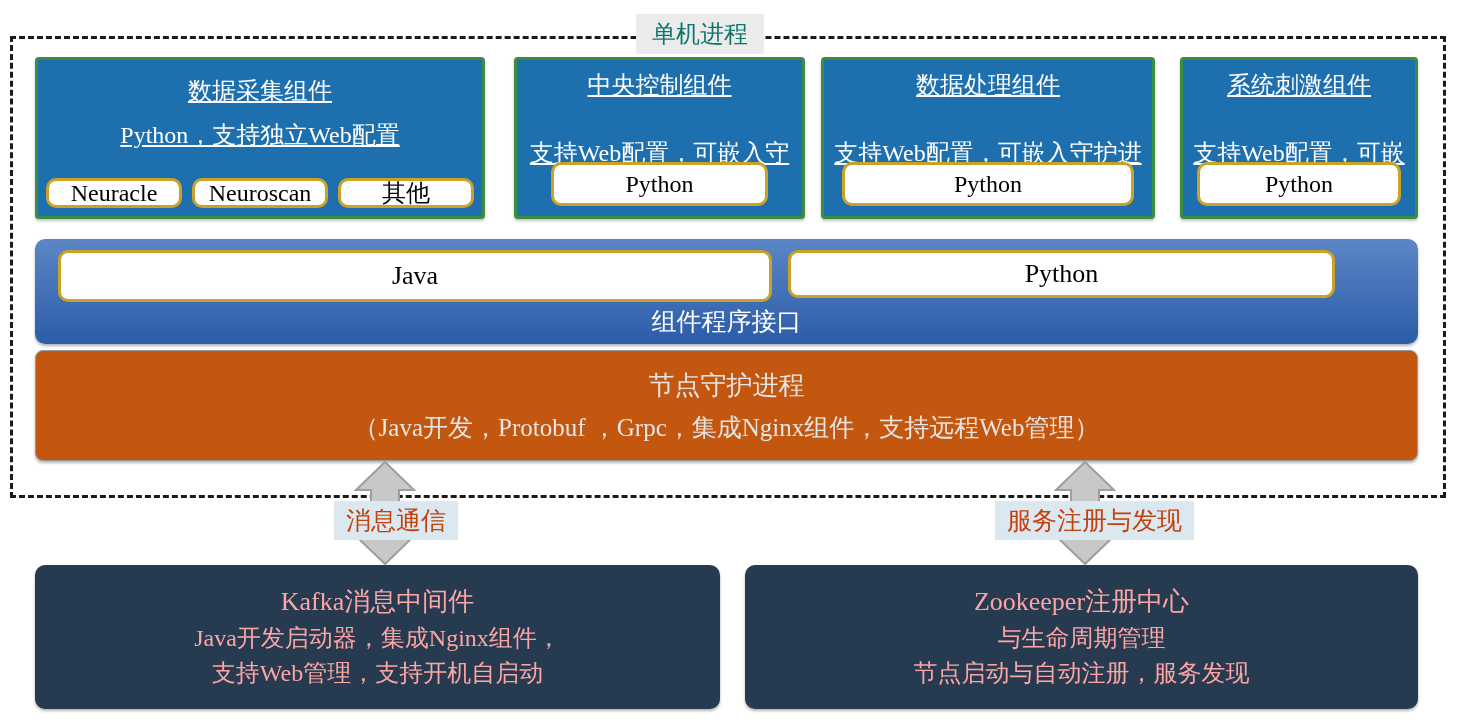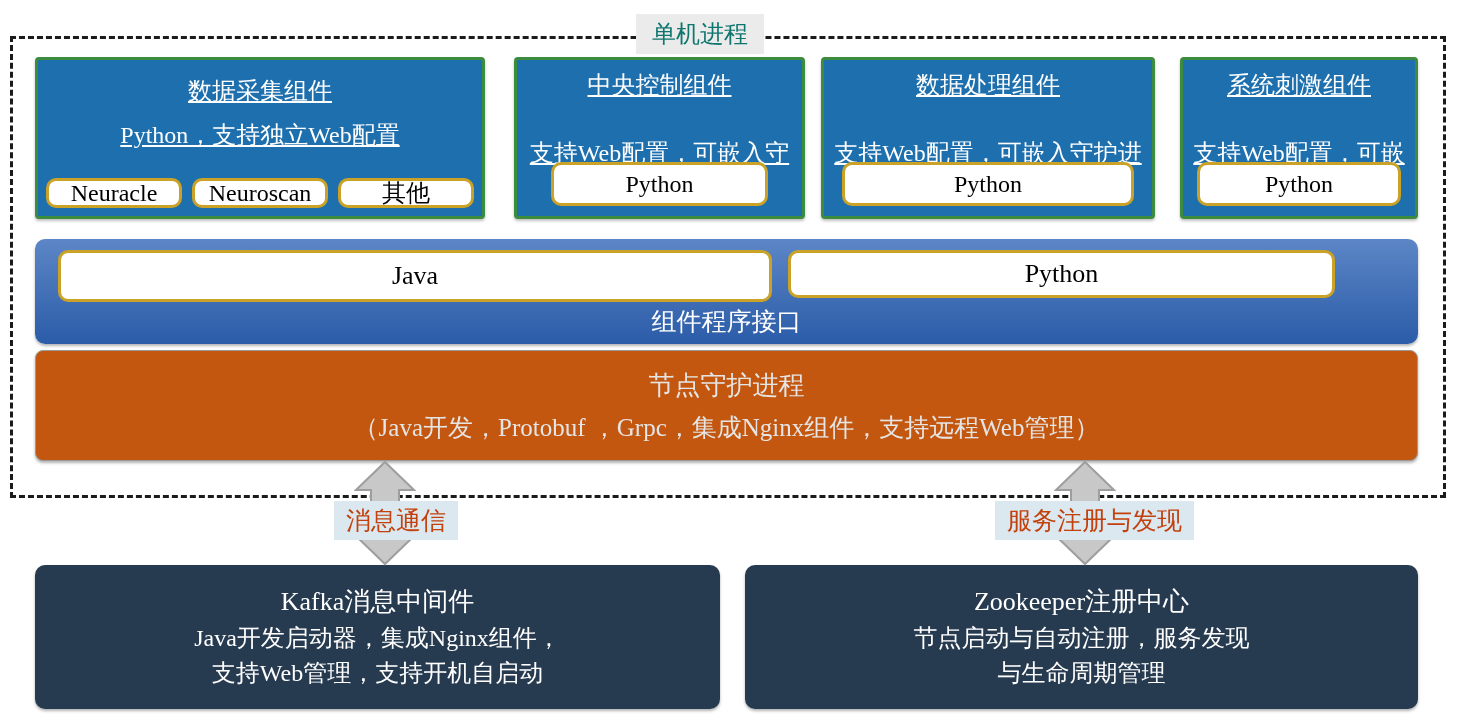--- a/index.html
+++ b/index.html
@@ -128,21 +128,21 @@
   }
   .label1 { left: 334px; }
   .label2 { left: 995px; }
 
   
   .service {
     position: absolute;
     top: 565px; height: 144px;
     background: var(--service-fill, #263a50);
     border-radius: 10px;
-    color: #ffffff;
+    color: #fca5a5;
     display: flex;
     flex-direction: column;
     align-items: center;
     justify-content: center;
     line-height: 1.45;
     box-shadow: 0 2px 3px rgba(0,0,0,0.3);
   }
   .service-kafka { left: 35px; width: 685px; }
   .service-zookeeper { left: 745px; width: 673px; }
   .s-title { font-size: 26px; }
@@ -214,17 +214,17 @@
   <div class="conn-label label2">服务注册与发现</div>
 
   <div class="service service-kafka">
     <div class="s-title">Kafka消息中间件</div>
     <div class="s-line">Java开发启动器，集成Nginx组件，</div>
     <div class="s-line">支持Web管理，支持开机自启动</div>
   </div>
 
   <div class="service service-zookeeper">
     <div class="s-title">Zookeeper注册中心</div>
+    <div class="s-line">与生命周期管理</div>
     <div class="s-line">节点启动与自动注册，服务发现</div>
-    <div class="s-line">与生命周期管理</div>
   </div>
 
 </div>
 
 </body></html>

